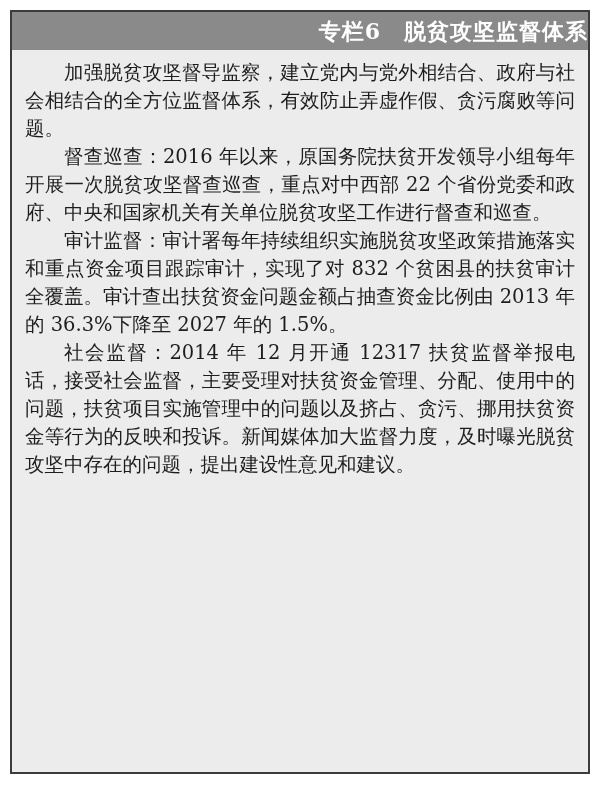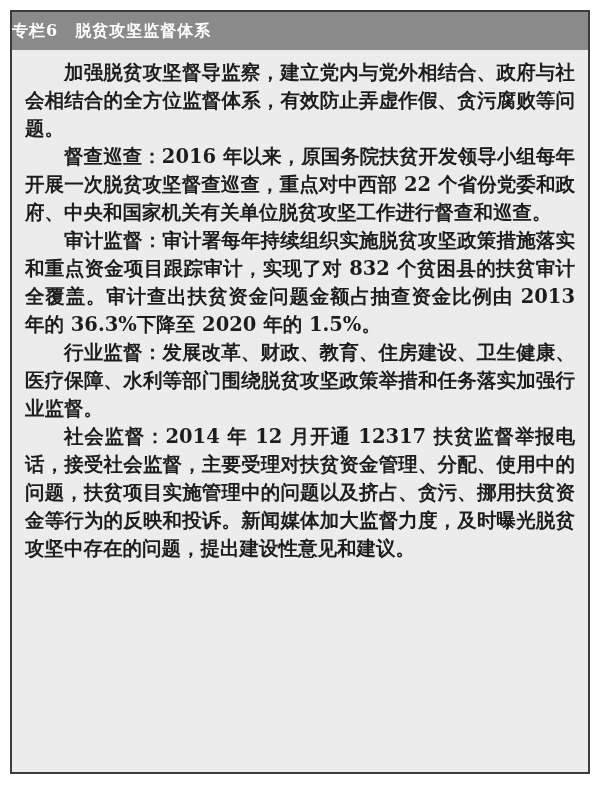--- a/index.html
+++ b/index.html
@@ -22,52 +22,50 @@
     display: flex;
     flex-direction: column;
     background: var(--body-bg, #ececec);
   }
   .panel-header {
     flex: 0 0 auto;
     height: 38px;
     line-height: 38px;
     background: var(--header-bg, #8a8a8a);
     color: var(--title-text, #ffffff);
-    font-size: 16px;
+    font-size: 22px;
     font-weight: bold;
-    text-align: left;
+    text-align: right;
     letter-spacing: 1px;
   }
   .panel-body {
     flex: 1 1 auto;
     box-sizing: border-box;
     padding: 9px 13px 8px 13px;
     background: var(--body-bg, #ececec);
     color: var(--body-text, #1d1d1d);
     font-size: 19.5px;
     line-height: 28px;
     text-align: justify;
     overflow: hidden;
   }
   .panel-body p {
     margin: 0;
     padding: 0;
     text-indent: 2em;
-    font-weight: bold;
   }
 </style>
 </head>
 <body>
 
 <div class="page">
   <div class="panel">
     <div class="panel-header">
       <span>专栏6　脱贫攻坚监督体系</span>
     </div>
     <div class="panel-body">
       <p>加强脱贫攻坚督导监察，建立党内与党外相结合、政府与社会相结合的全方位监督体系，有效防止弄虚作假、贪污腐败等问题。</p>
       <p>督查巡查：2016 年以来，原国务院扶贫开发领导小组每年开展一次脱贫攻坚督查巡查，重点对中西部 22 个省份党委和政府、中央和国家机关有关单位脱贫攻坚工作进行督查和巡查。</p>
-      <p>审计监督：审计署每年持续组织实施脱贫攻坚政策措施落实和重点资金项目跟踪审计，实现了对 832 个贫困县的扶贫审计全覆盖。审计查出扶贫资金问题金额占抽查资金比例由 2013 年的 36.3%下降至 2020 年的 1.5%。</p>
-      <p>行业监督：发展改革、财政、教育、住房建设、卫生健康、医疗保障、水利等部门围绕脱贫攻坚政策举措和任务落实加强行业监督。</p>
+      <p>审计监督：审计署每年持续组织实施脱贫攻坚政策措施落实和重点资金项目跟踪审计，实现了对 832 个贫困县的扶贫审计全覆盖。审计查出扶贫资金问题金额占抽查资金比例由 2013 年的 36.3%下降至 2027 年的 1.5%。</p>
       <p>社会监督：2014 年 12 月开通 12317 扶贫监督举报电话，接受社会监督，主要受理对扶贫资金管理、分配、使用中的问题，扶贫项目实施管理中的问题以及挤占、贪污、挪用扶贫资金等行为的反映和投诉。新闻媒体加大监督力度，及时曝光脱贫攻坚中存在的问题，提出建设性意见和建议。</p>
     </div>
   </div>
 </div>
 
 </body></html>

